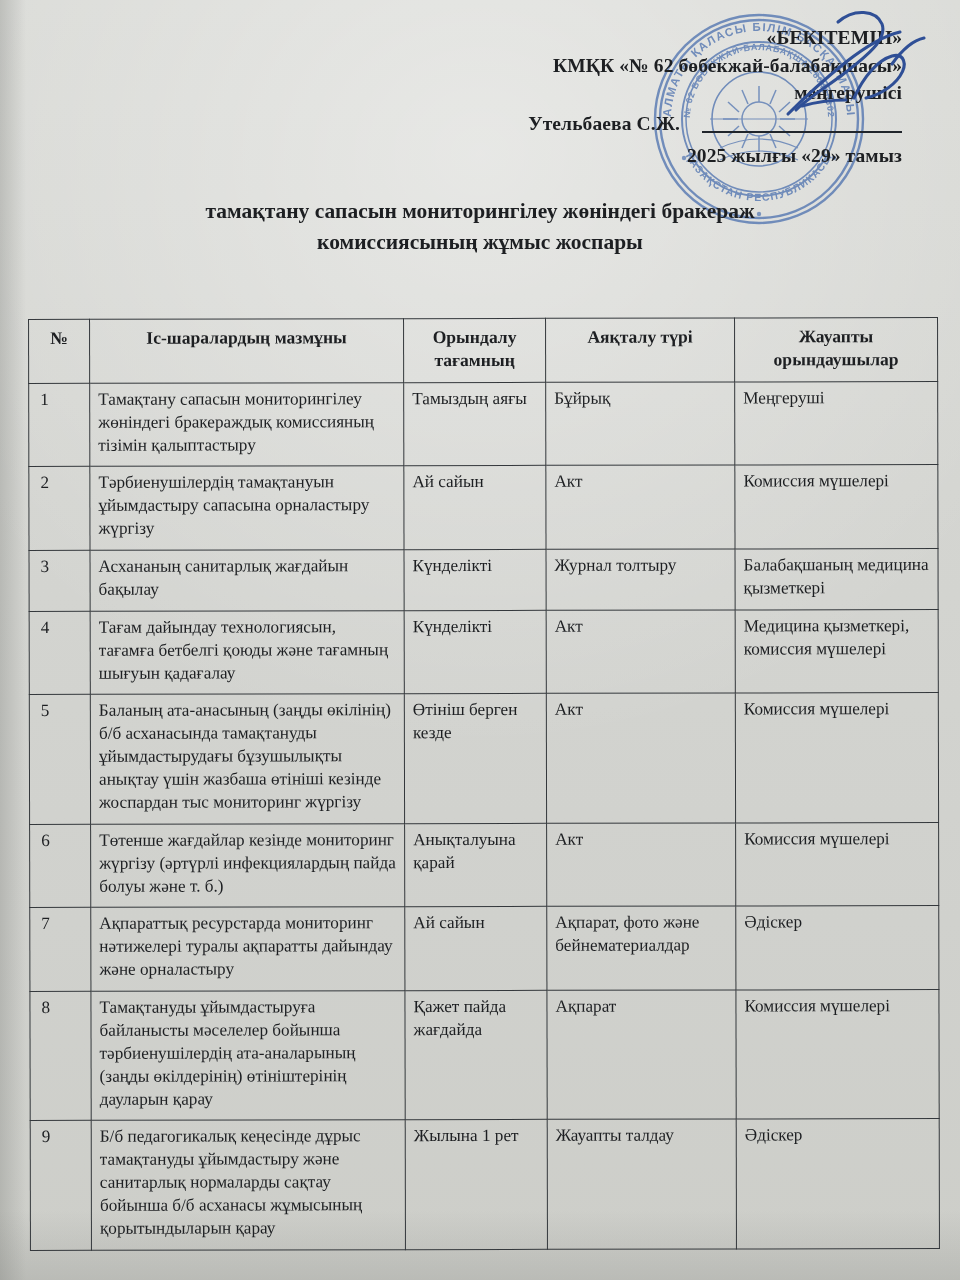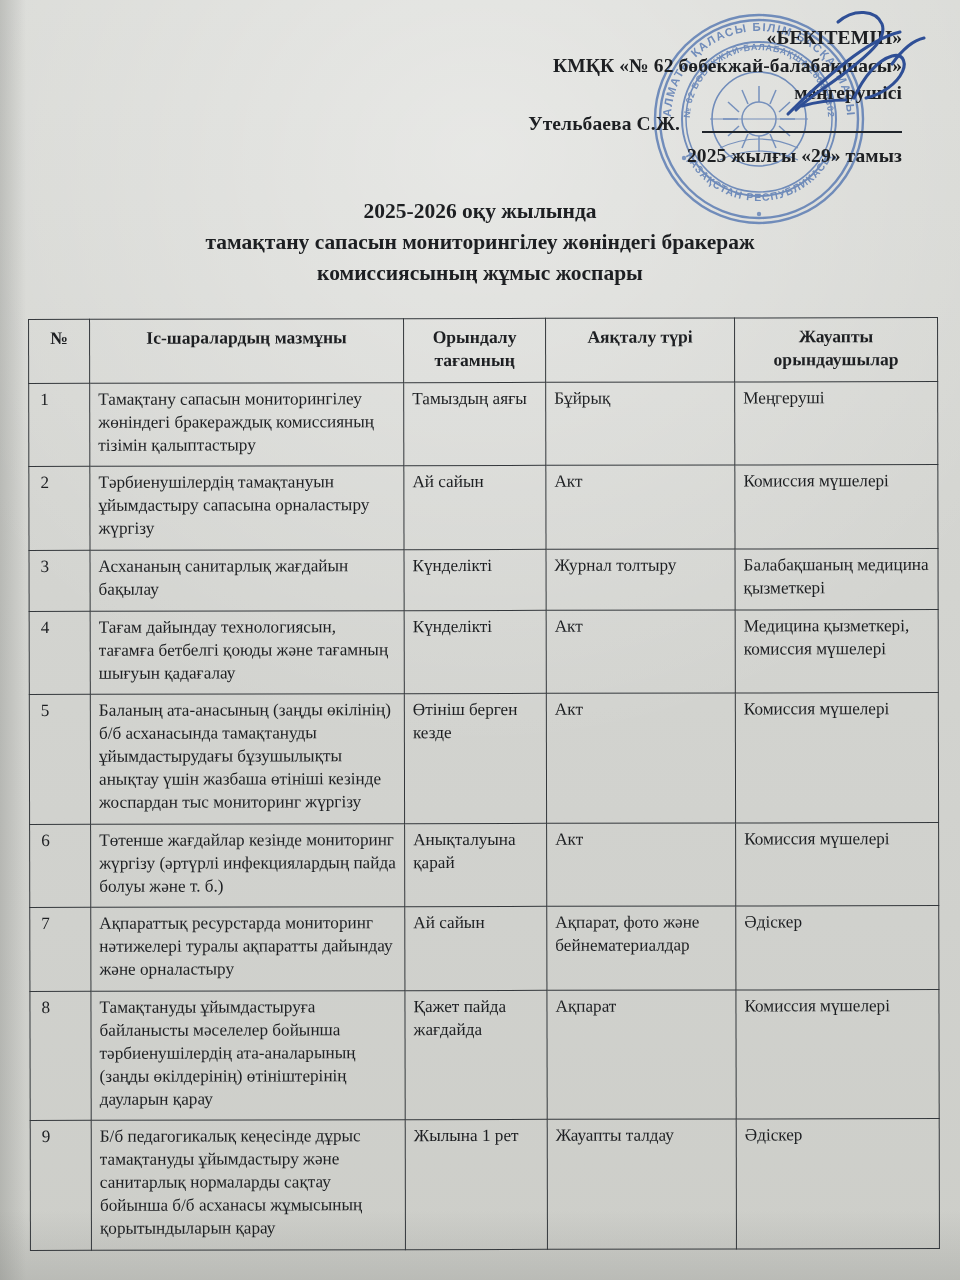--- a/index.html
+++ b/index.html
@@ -230,21 +230,20 @@
   <div class="approval-line">КМҚК «№ 62 бөбекжай-балабақшасы»</div>
   <div class="approval-line">меңгерушісі</div>
   <div class="sign-row">
     <span class="sign-name">Утельбаева С.Ж.</span>
     <span class="sign-rule"></span>
   </div>
   <div class="date-line">2025 жылғы  «29» тамыз</div>
 </div>
 
 <div class="doc-title">
-  <span class="t-line">2025-2026 оқу жылында</span>
   <span class="t-line">тамақтану сапасын мониторингілеу жөніндегі бракераж</span>
   <span class="t-line">комиссиясының  жұмыс жоспары</span>
 </div>
 
 <div class="table-wrap">
   <table class="plan">
     <colgroup>
       <col class="c-num">
         <col class="c-content">
         <col class="c-term">

